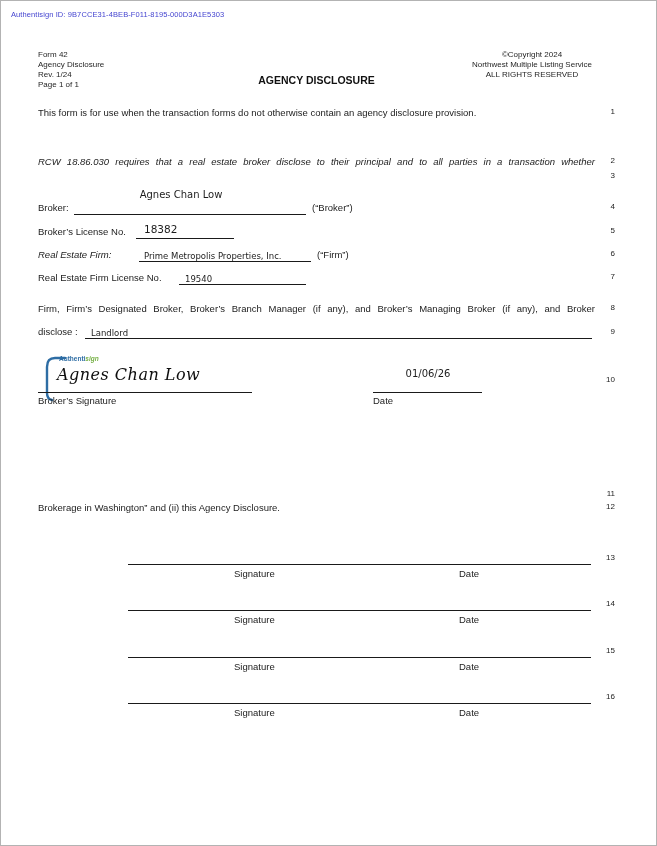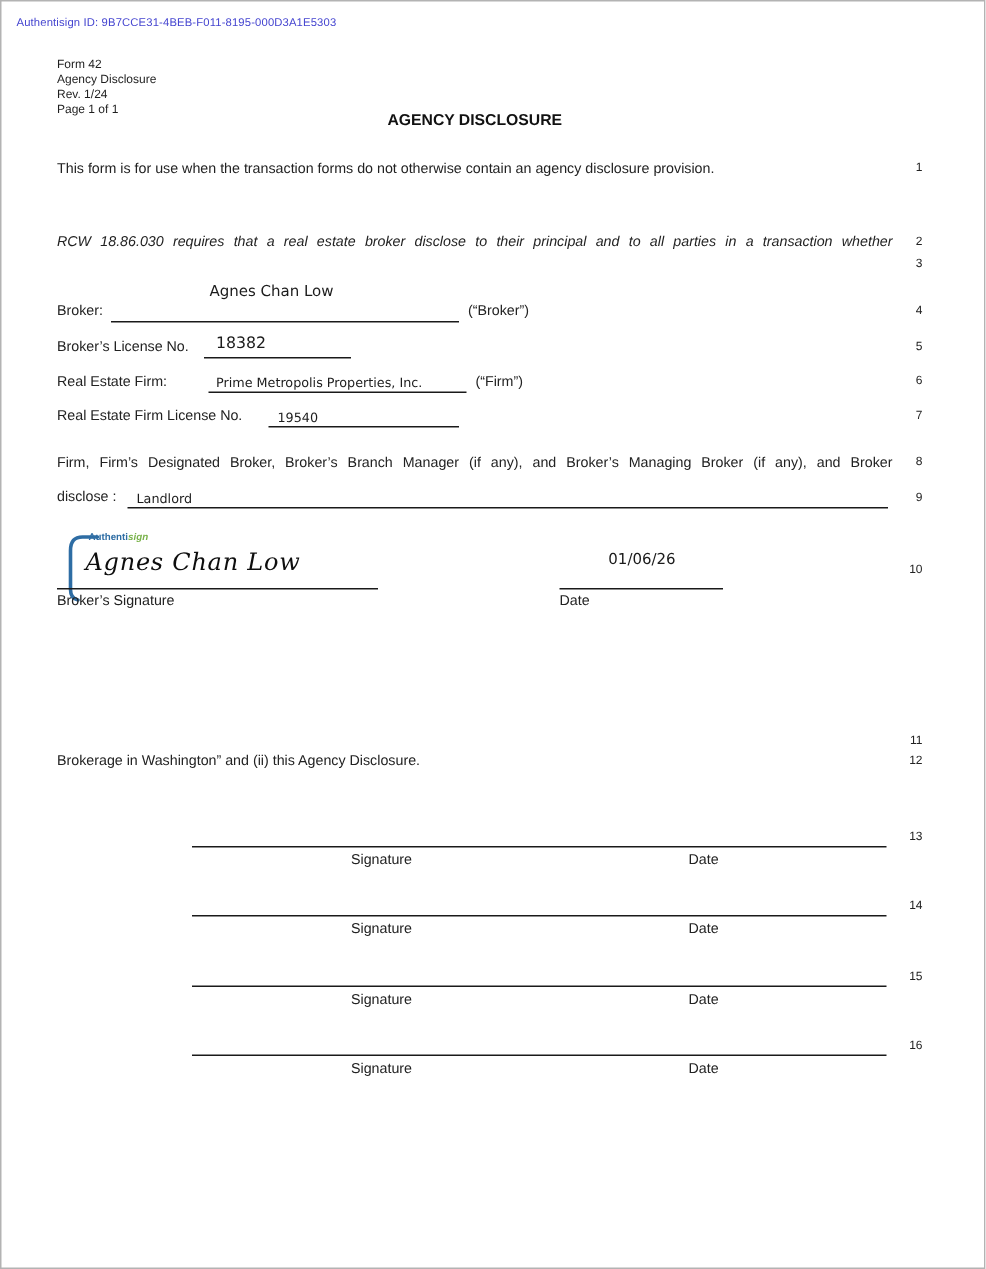--- a/index.html
+++ b/index.html
@@ -2,21 +2,21 @@
 <html><head>
 <meta charset="utf-8">
 <style>
   html,body{margin:0;padding:0;background:#e9e9e9;}
   .page{
     position:relative;width:657px;height:846px;background:#ffffff;
     border:1px solid #b3b3b3;box-sizing:border-box;overflow:hidden;
     font-family:"Liberation Sans",sans-serif;color:#222;
   }
   .abs{position:absolute;}
-  .tiny{font-size:8px;line-height:10px;color:#1f1f1f;}
+  .tiny{font-size:8px;line-height:10px;color:#1f1f1f;margin-top:12px;}
   .esign-id{font-size:7.5px;color:#4545d0;letter-spacing:.1px;}
   .title{font-size:10.5px;font-weight:bold;color:#111;}
   .bt{font-size:9.5px;color:#222;white-space:nowrap;}
   .wrapline{width:557px;}
   .just{text-align:justify;text-align-last:justify;white-space:normal;}
   .linenum{position:absolute;left:594px;width:20px;text-align:right;font-size:8px;color:#222;}
   .rule{position:absolute;height:0;border-top:1px solid #1a1a1a;}
   .fill{font-family:"DejaVu Sans",sans-serif;color:#1c1c1c;}
   .fill-lg{font-size:10px;}
   .fill-md{font-size:10.5px;}
@@ -34,37 +34,42 @@
 
   <div class="abs esign-id" style="left:10px;top:9px;">Authentisign ID: 9B7CCE31-4BEB-F011-8195-000D3A1E5303</div>
 
   <div class="abs tiny" style="left:37px;top:37px;">
     <div>Form 42</div>
     <div>Agency Disclosure</div>
     <div>Rev. 1/24</div>
     <div>Page 1 of 1</div>
   </div>
 
+  <div class="abs tiny ctr" style="left:452px;top:37px;width:158px;">
+    <div>©Copyright 2024</div>
+    <div>Northwest Multiple Listing Service</div>
+    <div>ALL RIGHTS RESERVED</div>
+  </div>
 
   <div class="abs title ctr" style="left:37px;top:73px;width:557px;">AGENCY DISCLOSURE</div>
 
   <div class="abs bt" style="left:37px;top:106px;">This form is for use when the transaction forms do not otherwise contain an agency disclosure provision.</div>
 
   <div class="abs bt wrapline just" style="left:37px;top:155px;font-style:italic;">RCW 18.86.030 requires that a real estate broker disclose to their principal and to all parties in a transaction whether</div>
 
   <div class="abs bt" style="left:37px;top:201px;">Broker:</div>
   <div class="abs fill fill-lg ctr" style="left:105px;top:188px;width:150px;">Agnes Chan Low</div>
   <div class="rule" style="left:73px;top:213px;width:232px;"></div>
   <div class="abs bt" style="left:311px;top:201px;">(“Broker”)</div>
 
   <div class="abs bt" style="left:37px;top:225px;">Broker’s License No.</div>
   <div class="abs fill fill-md" style="left:143px;top:222px;">18382</div>
   <div class="rule" style="left:135px;top:237px;width:98px;"></div>
 
-  <div class="abs bt" style="left:37px;top:248px;">Real Estate Firm:</div>
+  <div class="abs bt" style="left:37px;top:248px;font-style:italic;">Real Estate Firm:</div>
   <div class="abs fill fill-sm" style="left:143px;top:250px;">Prime Metropolis Properties, Inc.</div>
   <div class="rule" style="left:138px;top:260px;width:172px;"></div>
   <div class="abs bt" style="left:316px;top:248px;">(“Firm”)</div>
 
   <div class="abs bt" style="left:37px;top:271px;">Real Estate Firm License No.</div>
   <div class="abs fill fill-sm" style="left:184px;top:273px;">19540</div>
   <div class="rule" style="left:178px;top:283px;width:127px;"></div>
 
   <div class="abs bt wrapline just" style="left:37px;top:302px;">Firm, Firm’s Designated Broker, Broker’s Branch Manager (if any), and Broker’s Managing Broker (if any), and Broker</div>
   <div class="abs bt" style="left:37px;top:325px;">disclose :</div>

